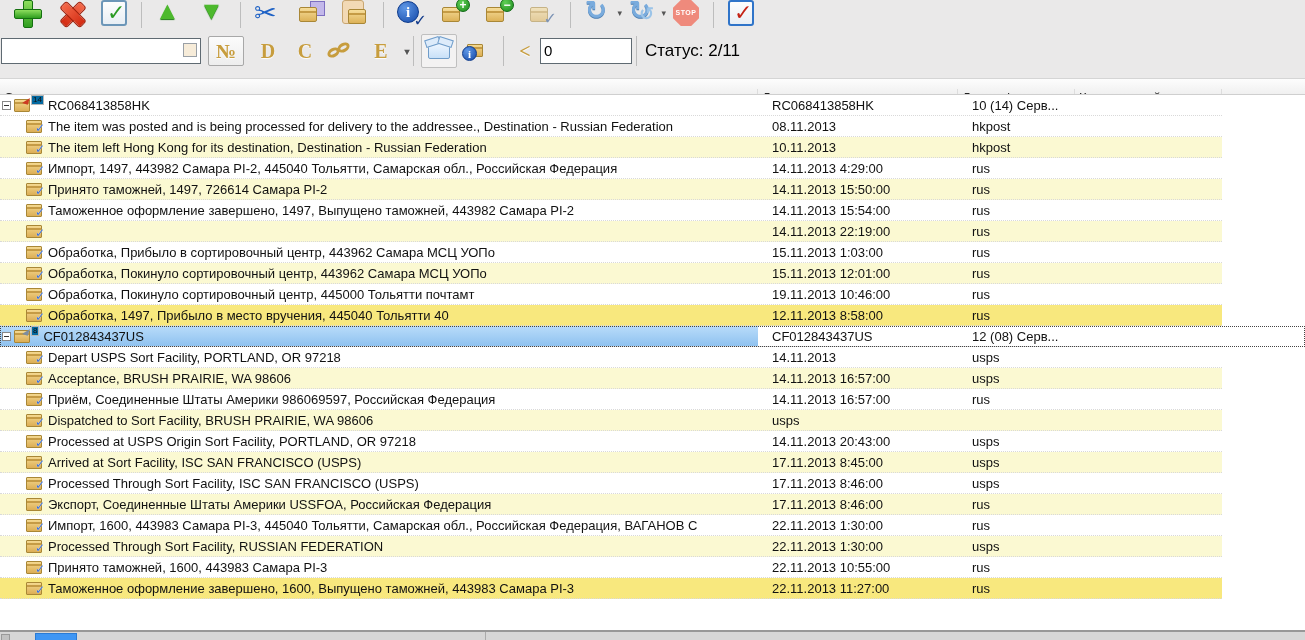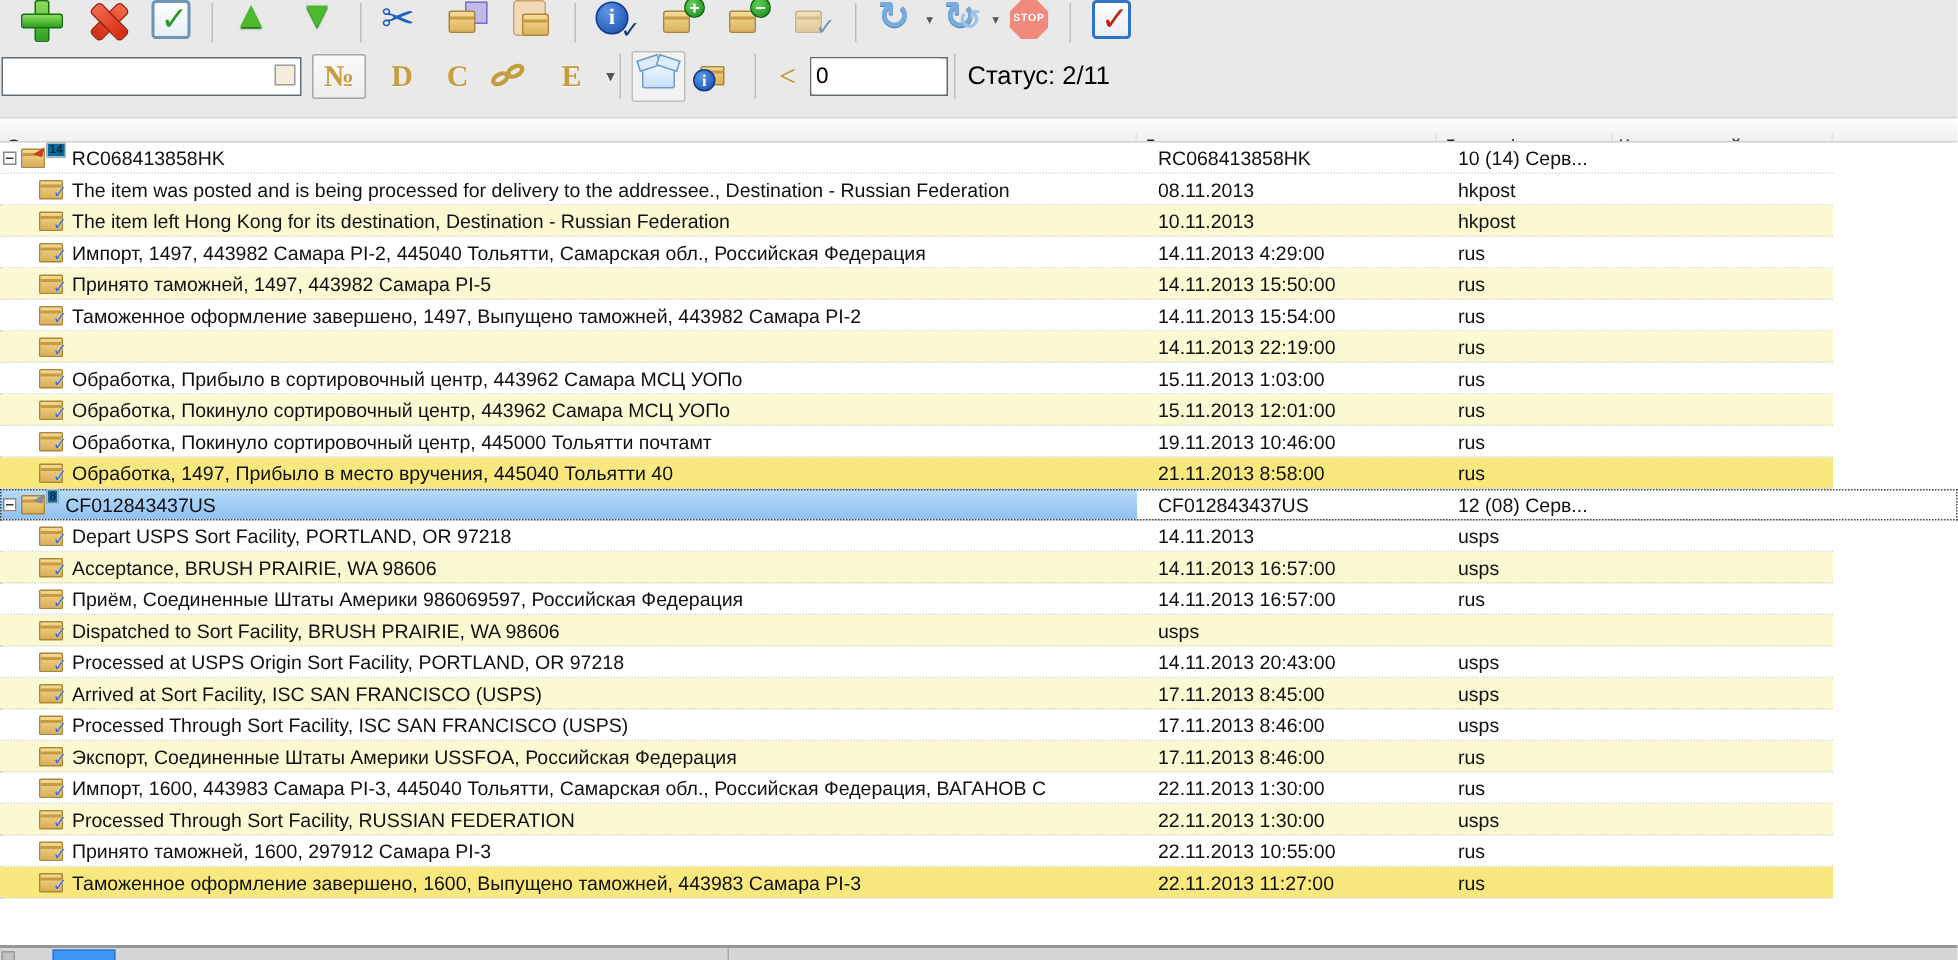--- a/index.html
+++ b/index.html
@@ -315,21 +315,21 @@
           <div class="cell c-comment"></div>
         </div>
       </div>
       <div class="grow alt">
         <div class="band">
           <div class="cell c-desc">
             <span class="indent"></span>
             <span class="pkg">
               <span class="chk">✓</span>
             </span>
-            <span class="txt">Принято таможней, 1497, 443982 Самара PI-5</span>
+            <span class="txt">Принято таможней, 1497, 726614 Самара PI-2</span>
           </div>
           <div class="cell c-data">14.11.2013 15:50:00</div>
           <div class="cell c-info">rus</div>
           <div class="cell c-comment"></div>
         </div>
       </div>
       <div class="grow">
         <div class="band">
           <div class="cell c-desc">
             <span class="indent"></span>
@@ -400,21 +400,21 @@
       </div>
       <div class="grow hot">
         <div class="band">
           <div class="cell c-desc">
             <span class="indent"></span>
             <span class="pkg">
               <span class="chk">✓</span>
             </span>
             <span class="txt">Обработка, 1497, Прибыло в место вручения, 445040 Тольятти 40</span>
           </div>
-          <div class="cell c-data">21.11.2013 8:58:00</div>
+          <div class="cell c-data">12.11.2013 8:58:00</div>
           <div class="cell c-info">rus</div>
           <div class="cell c-comment"></div>
         </div>
       </div>
       <div class="grow selected">
         <div class="band">
           <div class="cell c-desc">
             <span class="expand-box"></span>
             <span class="pkg group alt2">
               <span class="flag"></span>
@@ -566,21 +566,21 @@
           <div class="cell c-comment"></div>
         </div>
       </div>
       <div class="grow">
         <div class="band">
           <div class="cell c-desc">
             <span class="indent"></span>
             <span class="pkg">
               <span class="chk">✓</span>
             </span>
-            <span class="txt">Принято таможней, 1600, 297912 Самара PI-3</span>
+            <span class="txt">Принято таможней, 1600, 443983 Самара PI-3</span>
           </div>
           <div class="cell c-data">22.11.2013 10:55:00</div>
           <div class="cell c-info">rus</div>
           <div class="cell c-comment"></div>
         </div>
       </div>
       <div class="grow hot">
         <div class="band">
           <div class="cell c-desc">
             <span class="indent"></span>

